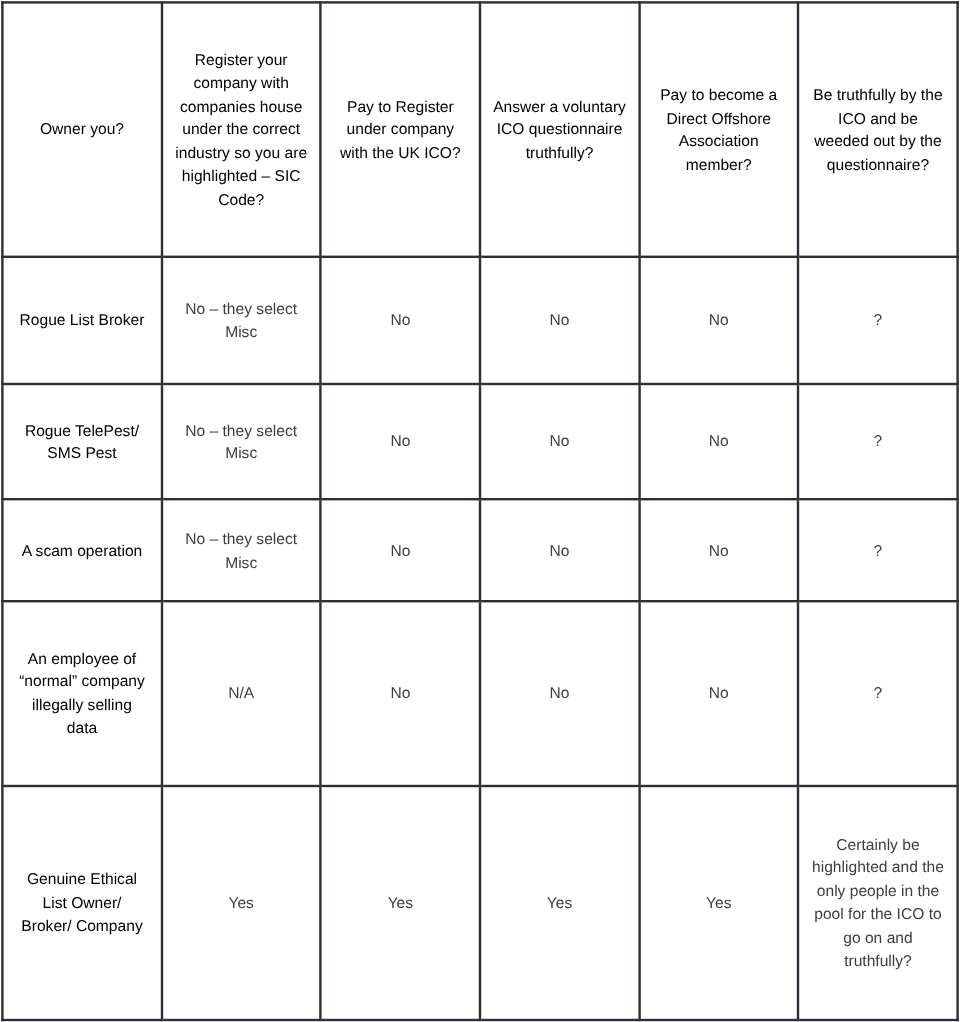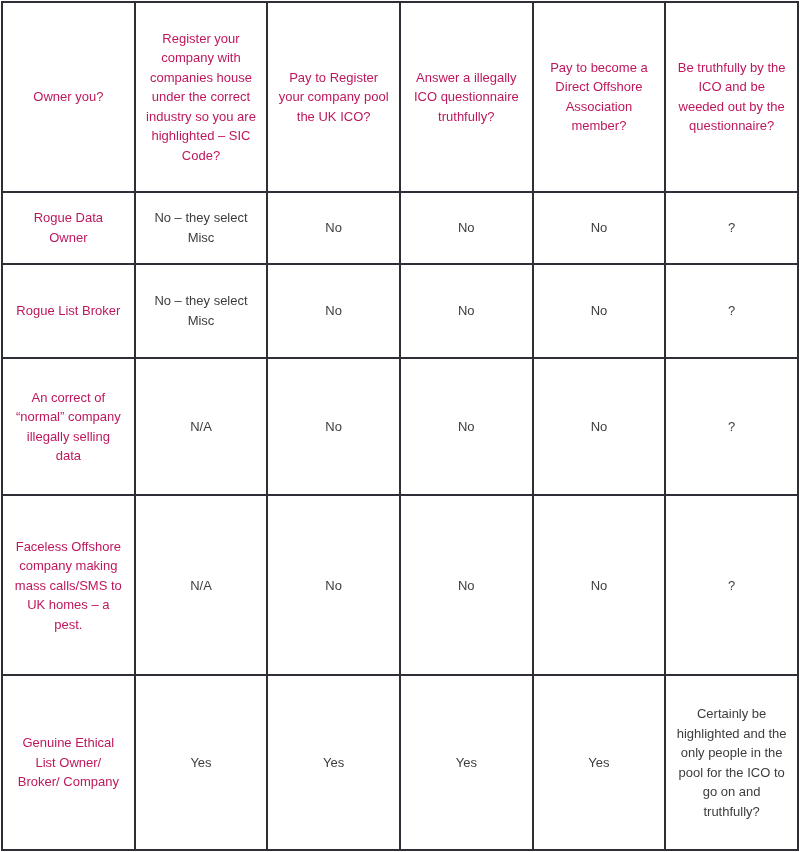--- a/index.html
+++ b/index.html
@@ -21,21 +21,21 @@
   table.grid td, table.grid th {
     border: 2px solid #2e2e36;
     text-align: center;
     vertical-align: middle;
     padding: 6px 10px;
     font-size: 13px;
     line-height: 1.5;
     font-weight: 400;
     word-wrap: break-word;
   }
-  .purple { color: #be185d; }
+  .purple { color: #000000; }
   .dark { color: #3d3d3d; }
   tr.header-row { height: 163px; }
   tr.r0 { height: 62px; }
   tr.r1 { height: 81px; }
   tr.r2 { height: 74px; }
   tr.r3 { height: 65px; }
   tr.r4 { height: 118px; }
   tr.r5 { height: 155px; }
   tr.r6 { height: 150px; }
 </style>
@@ -48,63 +48,63 @@
       <col>
       <col>
       <col>
       <col>
       <col>
     </colgroup>
   <tbody>
     <tr class="header-row">
       <th class="purple">Owner you?</th>
       <th class="purple">Register your company with companies house under the correct industry so you are highlighted – SIC Code?</th>
-      <th class="purple">Pay to Register your company pool the UK ICO?</th>
-      <th class="purple">Answer a illegally ICO questionnaire truthfully?</th>
+      <th class="purple">Pay to Register under company with the UK ICO?</th>
+      <th class="purple">Answer a voluntary ICO questionnaire truthfully?</th>
       <th class="purple">Pay to become a Direct Offshore Association member?</th>
       <th class="purple">Be truthfully by the ICO and be weeded out by the questionnaire?</th>
     </tr>
 
-    <tr class="r0">
-      <td class="purple">Rogue Data Owner</td>
-      <td class="dark">No – they select Misc</td>
-      <td class="dark">No</td>
-      <td class="dark">No</td>
-      <td class="dark">No</td>
-      <td class="dark">?</td>
-    </tr>
 
     <tr class="r1">
       <td class="purple">Rogue List Broker</td>
       <td class="dark">No – they select Misc</td>
       <td class="dark">No</td>
       <td class="dark">No</td>
       <td class="dark">No</td>
       <td class="dark">?</td>
     </tr>
 
+    <tr class="r2">
+      <td class="purple">Rogue TelePest/ SMS Pest</td>
+      <td class="dark">No – they select Misc</td>
+      <td class="dark">No</td>
+      <td class="dark">No</td>
+      <td class="dark">No</td>
+      <td class="dark">?</td>
+    </tr>
 
+    <tr class="r3">
+      <td class="purple">A scam operation</td>
+      <td class="dark">No – they select Misc</td>
+      <td class="dark">No</td>
+      <td class="dark">No</td>
+      <td class="dark">No</td>
+      <td class="dark">?</td>
+    </tr>
 
     <tr class="r4">
-      <td class="purple">An correct of “normal” company illegally selling data</td>
+      <td class="purple">An employee of “normal” company illegally selling data</td>
       <td class="dark">N/A</td>
       <td class="dark">No</td>
       <td class="dark">No</td>
       <td class="dark">No</td>
       <td class="dark">?</td>
     </tr>
 
-    <tr class="r5">
-      <td class="purple">Faceless Offshore company making mass calls/SMS to UK homes – a pest.</td>
-      <td class="dark">N/A</td>
-      <td class="dark">No</td>
-      <td class="dark">No</td>
-      <td class="dark">No</td>
-      <td class="dark">?</td>
-    </tr>
 
     <tr class="r6">
       <td class="purple">Genuine Ethical List Owner/ Broker/ Company</td>
       <td class="dark">Yes</td>
       <td class="dark">Yes</td>
       <td class="dark">Yes</td>
       <td class="dark">Yes</td>
       <td class="dark">Certainly be highlighted and the only people in the pool for the ICO to go on and truthfully?</td>
     </tr>
   </tbody>

